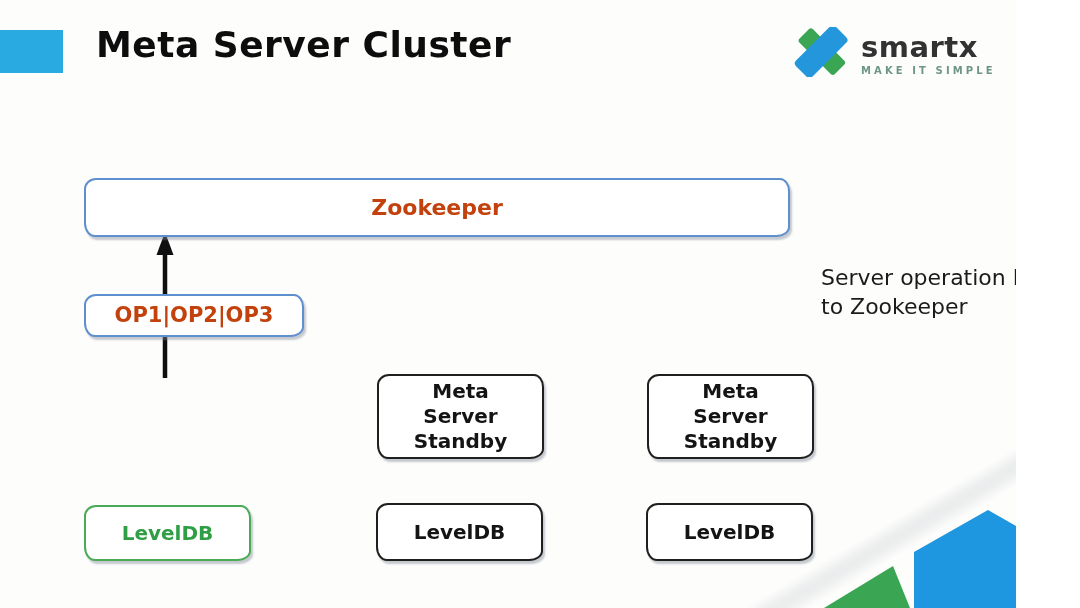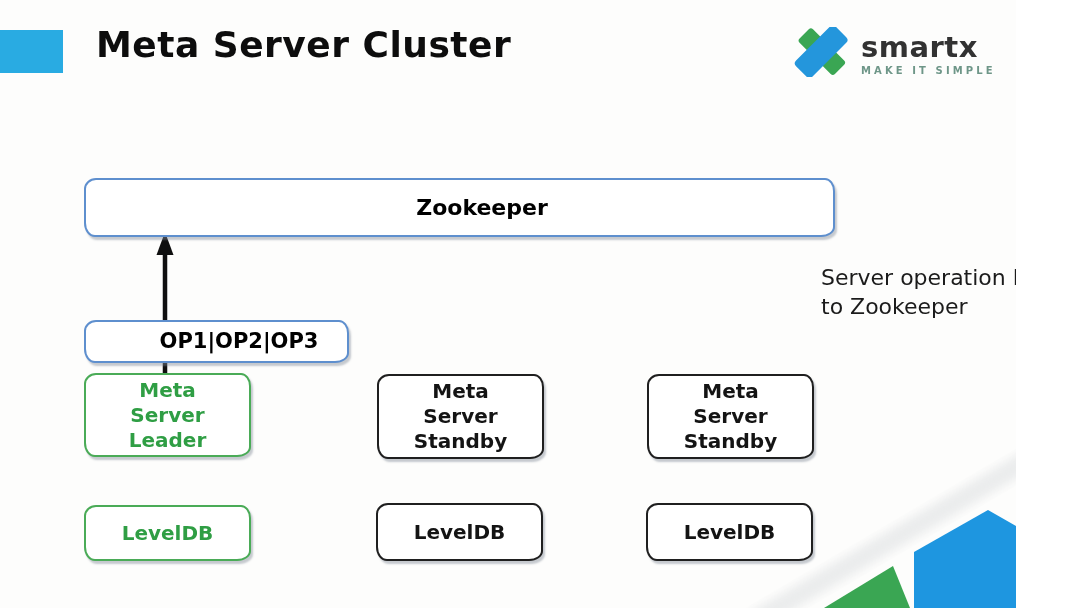--- a/index.html
+++ b/index.html
@@ -19,21 +19,21 @@
   .logo-tagline{font-size:10px;font-weight:bold;color:#6e9688;letter-spacing:3.1px;margin-top:4px;white-space:nowrap;}
   
   .box{
     position:absolute;background:#ffffff;z-index:2;
     display:flex;align-items:center;justify-content:center;text-align:center;
     font-weight:bold;
     border-radius:12px 10px 14px 11px / 11px 13px 10px 14px;
     box-shadow:2px 3px 2px rgba(128,138,150,.45);
     line-height:1.25;
   }
-  .box.blue{border:2px solid #5e8fce;color:#000000;padding-left:45px;}
+  .box.blue{border:2px solid #5e8fce;color:#c2410c;}
   .box.green{border:2px solid #4aab57;color:#2f9e44;}
   .box.black{border:2.5px solid #1f1f1f;color:#141414;margin-left:24px;}
   .label-wrap{width:136px;}
   .annotation{
     position:absolute;left:821px;top:263px;width:250px;
     font-size:22px;font-weight:500;color:#1b1b1b;line-height:1.34;
   }
   .arrow-svg{position:absolute;left:150px;top:228px;z-index:1;}
   .decor-svg{position:absolute;right:0;bottom:0;z-index:0;}
 </style>
@@ -64,27 +64,24 @@
 
   <svg class="arrow-svg" width="30" height="152">
     <line x1="15" y1="150" x2="15" y2="20" stroke="#0f0f0f" stroke-width="4.5"></line>
     <polygon points="15,4 6.5,27 23.5,27" fill="#0f0f0f"></polygon>
   </svg>
 
   <div class="box blue" style="left:84px;top:178px;width:702px;height:55px;font-size:22px;">
     <span>Zookeeper</span>
   </div>
 
-  <div class="box blue" style="left:84px;top:294px;width:216px;height:39px;font-size:21px;margin-top:26px;">
+  <div class="box blue" style="left:84px;top:294px;width:216px;height:39px;font-size:21px;">
     <span>OP1|OP2|OP3</span>
   </div>
 
-  <div class="box green" style="left:84px;top:373px;width:163px;height:80px;font-size:20px;">
-    <span class="label-wrap">Meta Server Leader</span>
-  </div>
   <div class="box black" style="left:353px;top:374px;width:163px;height:81px;font-size:20px;">
     <span class="label-wrap">Meta Server Standby</span>
   </div>
   <div class="box black" style="left:623px;top:374px;width:163px;height:81px;font-size:20px;">
     <span class="label-wrap">Meta Server Standby</span>
   </div>
 
   <div class="box green" style="left:84px;top:505px;width:163px;height:52px;font-size:20px;">
     <span>LevelDB</span>
   </div>

